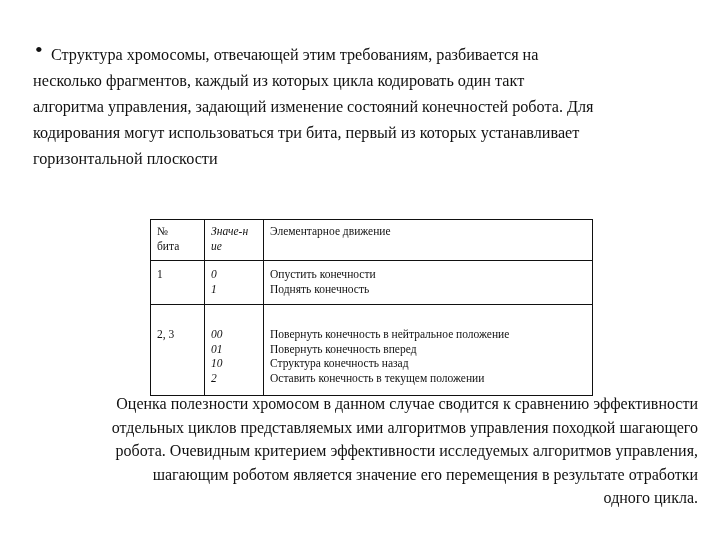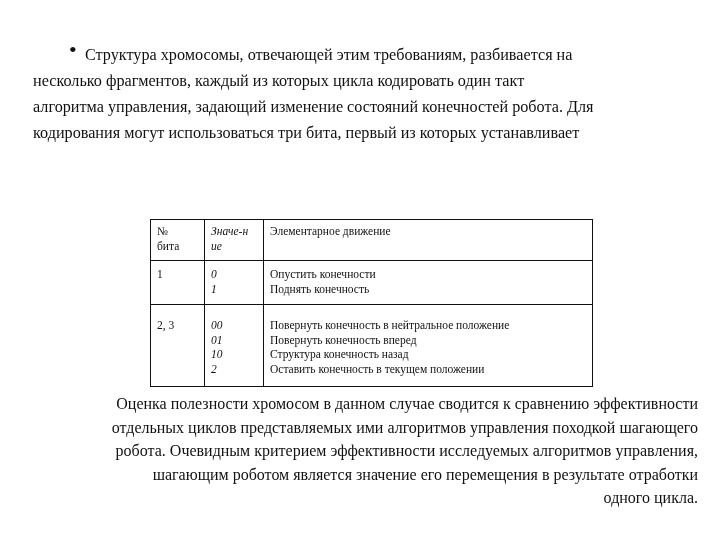--- a/index.html
+++ b/index.html
@@ -27,40 +27,40 @@
       display: inline-block;
       width: 18px;
       font-size: 22px;
       line-height: 20px;
       vertical-align: top;
       position: relative;
       top: -2px;
       left: 2px;
     }
     .intro .line { display: block; white-space: nowrap; }
-    .intro .first { padding-left: 0; margin-left: 34px; }
+    .intro .first { padding-left: 0; }
 
     table.bits {
       position: absolute;
       left: 150px;
       top: 219px;
       width: 443px;
       border-collapse: collapse;
       font-size: 11.5px;
       line-height: 14.5px;
       font-family: "Liberation Serif", "DejaVu Serif", serif;
     }
     table.bits td {
       border: 1px solid #111;
       vertical-align: top;
       padding: 4px 6px 4px 6px;
     }
     table.bits tr.head td { height: 32px; }
     table.bits tr.r1 td { height: 33px; padding-top: 6px; }
-    table.bits tr.r2 td { height: 64px; padding-top: 13px; }
+    table.bits tr.r2 td { height: 64px; padding-top: 22px; }
     table.bits td.c1 { width: 41px; }
     table.bits td.c2 { width: 46px; font-style: italic; }
     table.bits .cellline { display: block; white-space: nowrap; }
 
     .outro {
       position: absolute;
       left: 18px;
       top: 392px;
       width: 680px;
       font-size: 16px;
@@ -70,20 +70,21 @@
     .outro .line { display: block; white-space: nowrap; }
   </style>
 </head>
 <body>
 
 <div class="intro">
   <span class="line first"><span class="bullet">•</span><span>Структура хромосомы, отвечающей этим требованиям, разбивается на</span></span>
   <span class="line">несколько фрагментов, каждый из которых цикла кодировать один такт</span>
   <span class="line">алгоритма  управления, задающий изменение состояний конечностей робота. Для</span>
   <span class="line">кодирования могут использоваться три бита, первый из которых устанавливает</span>
+  <span class="line">горизонтальной плоскости</span>
 </div>
 
 <table class="bits">
   <tbody>
       <tr class="head">
     <td class="c1">
       <span class="cellline">№</span>
       <span class="cellline">бита</span>
     </td>
     <td class="c2">

